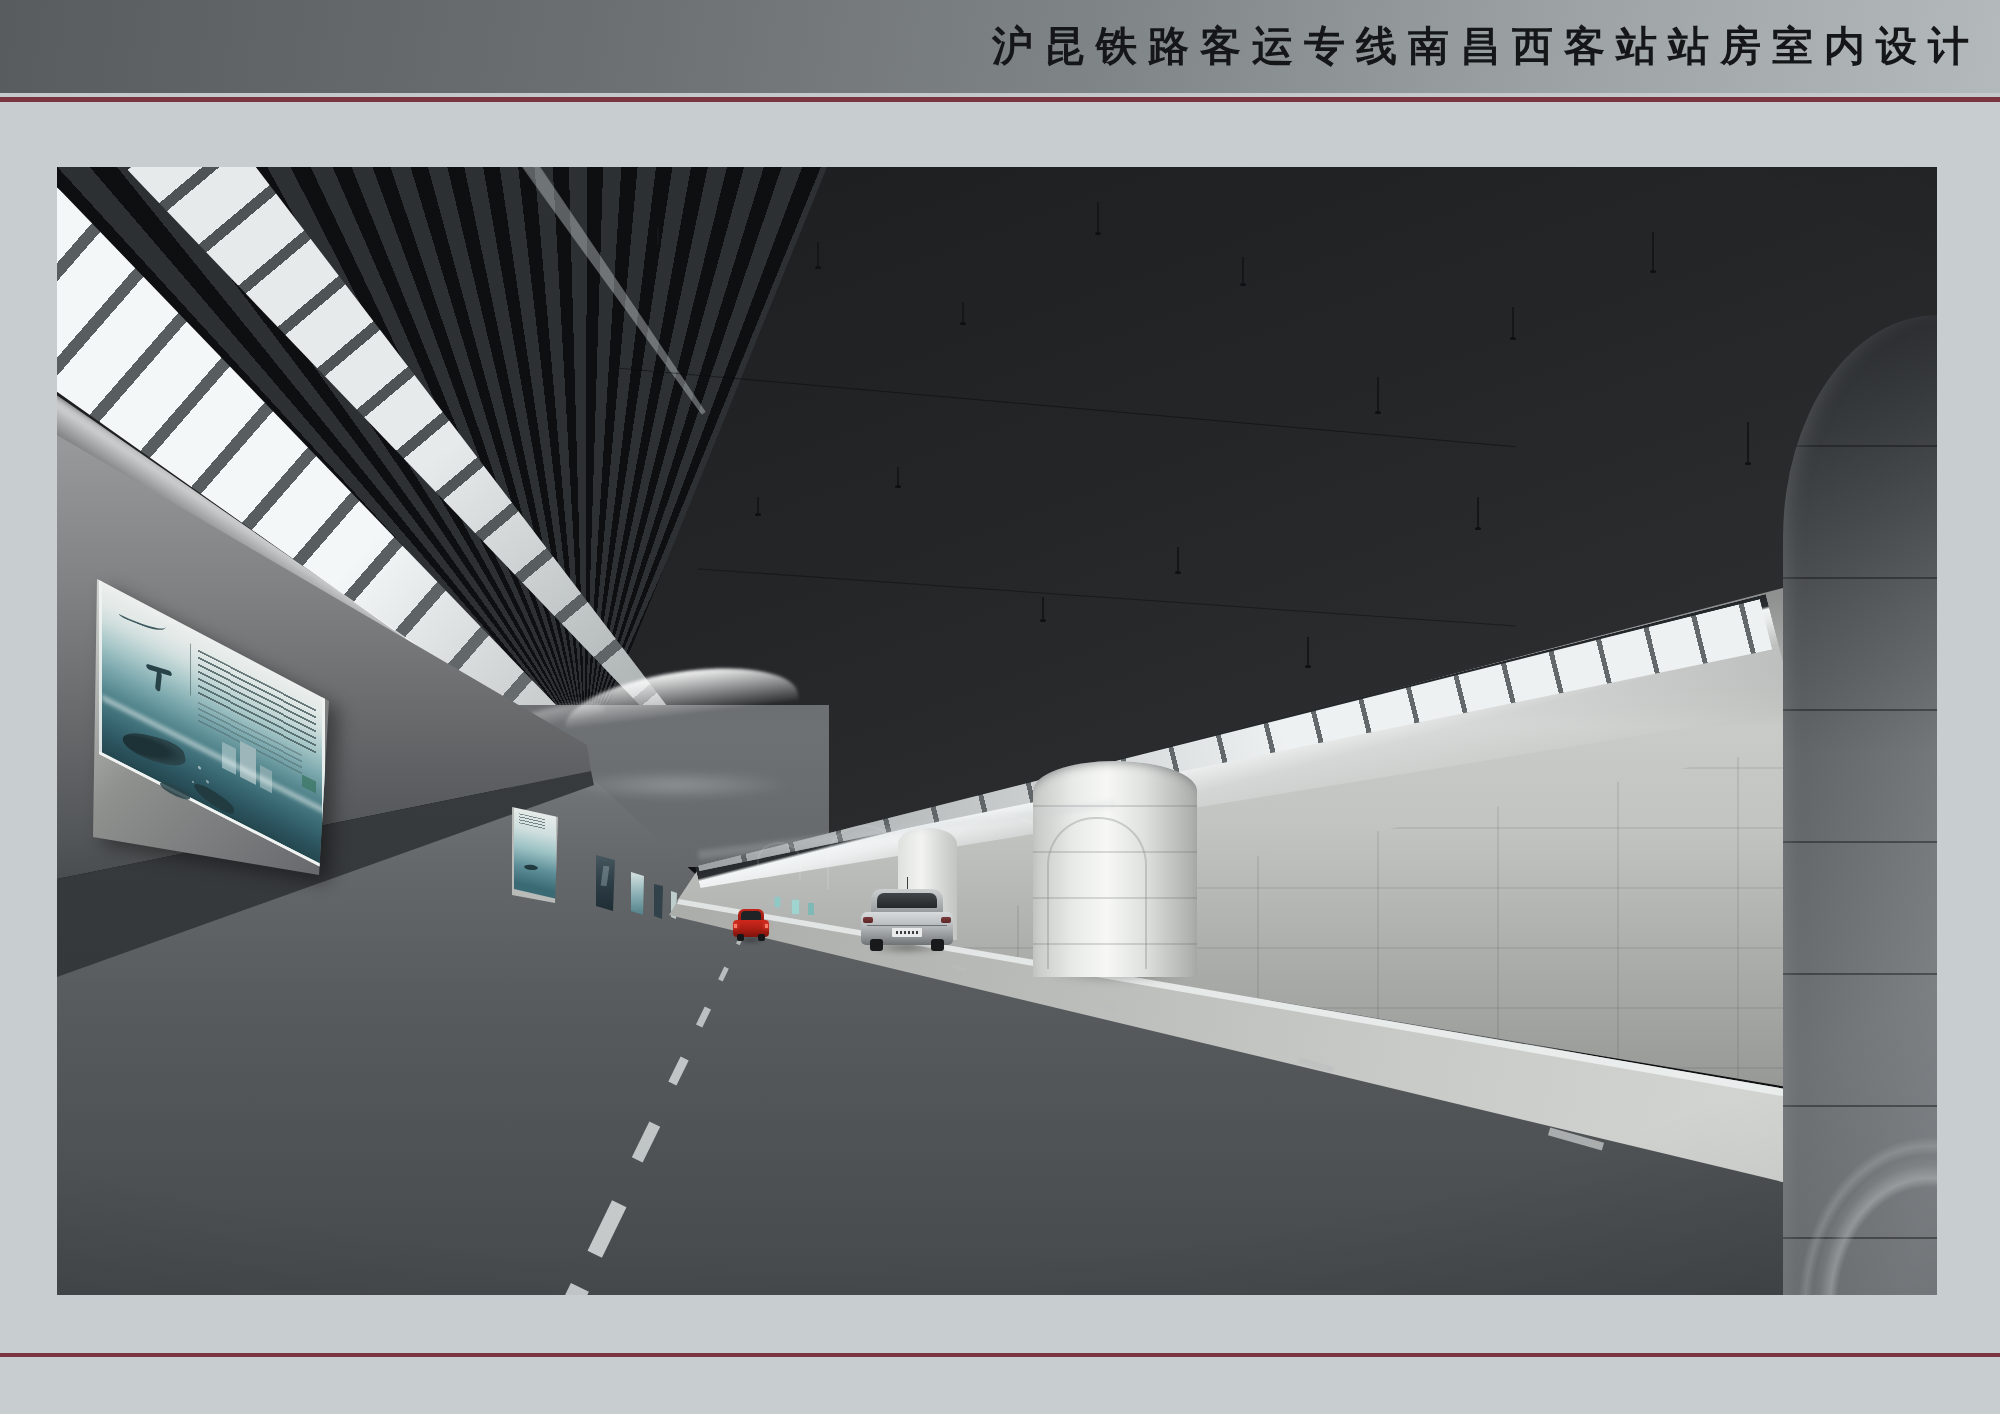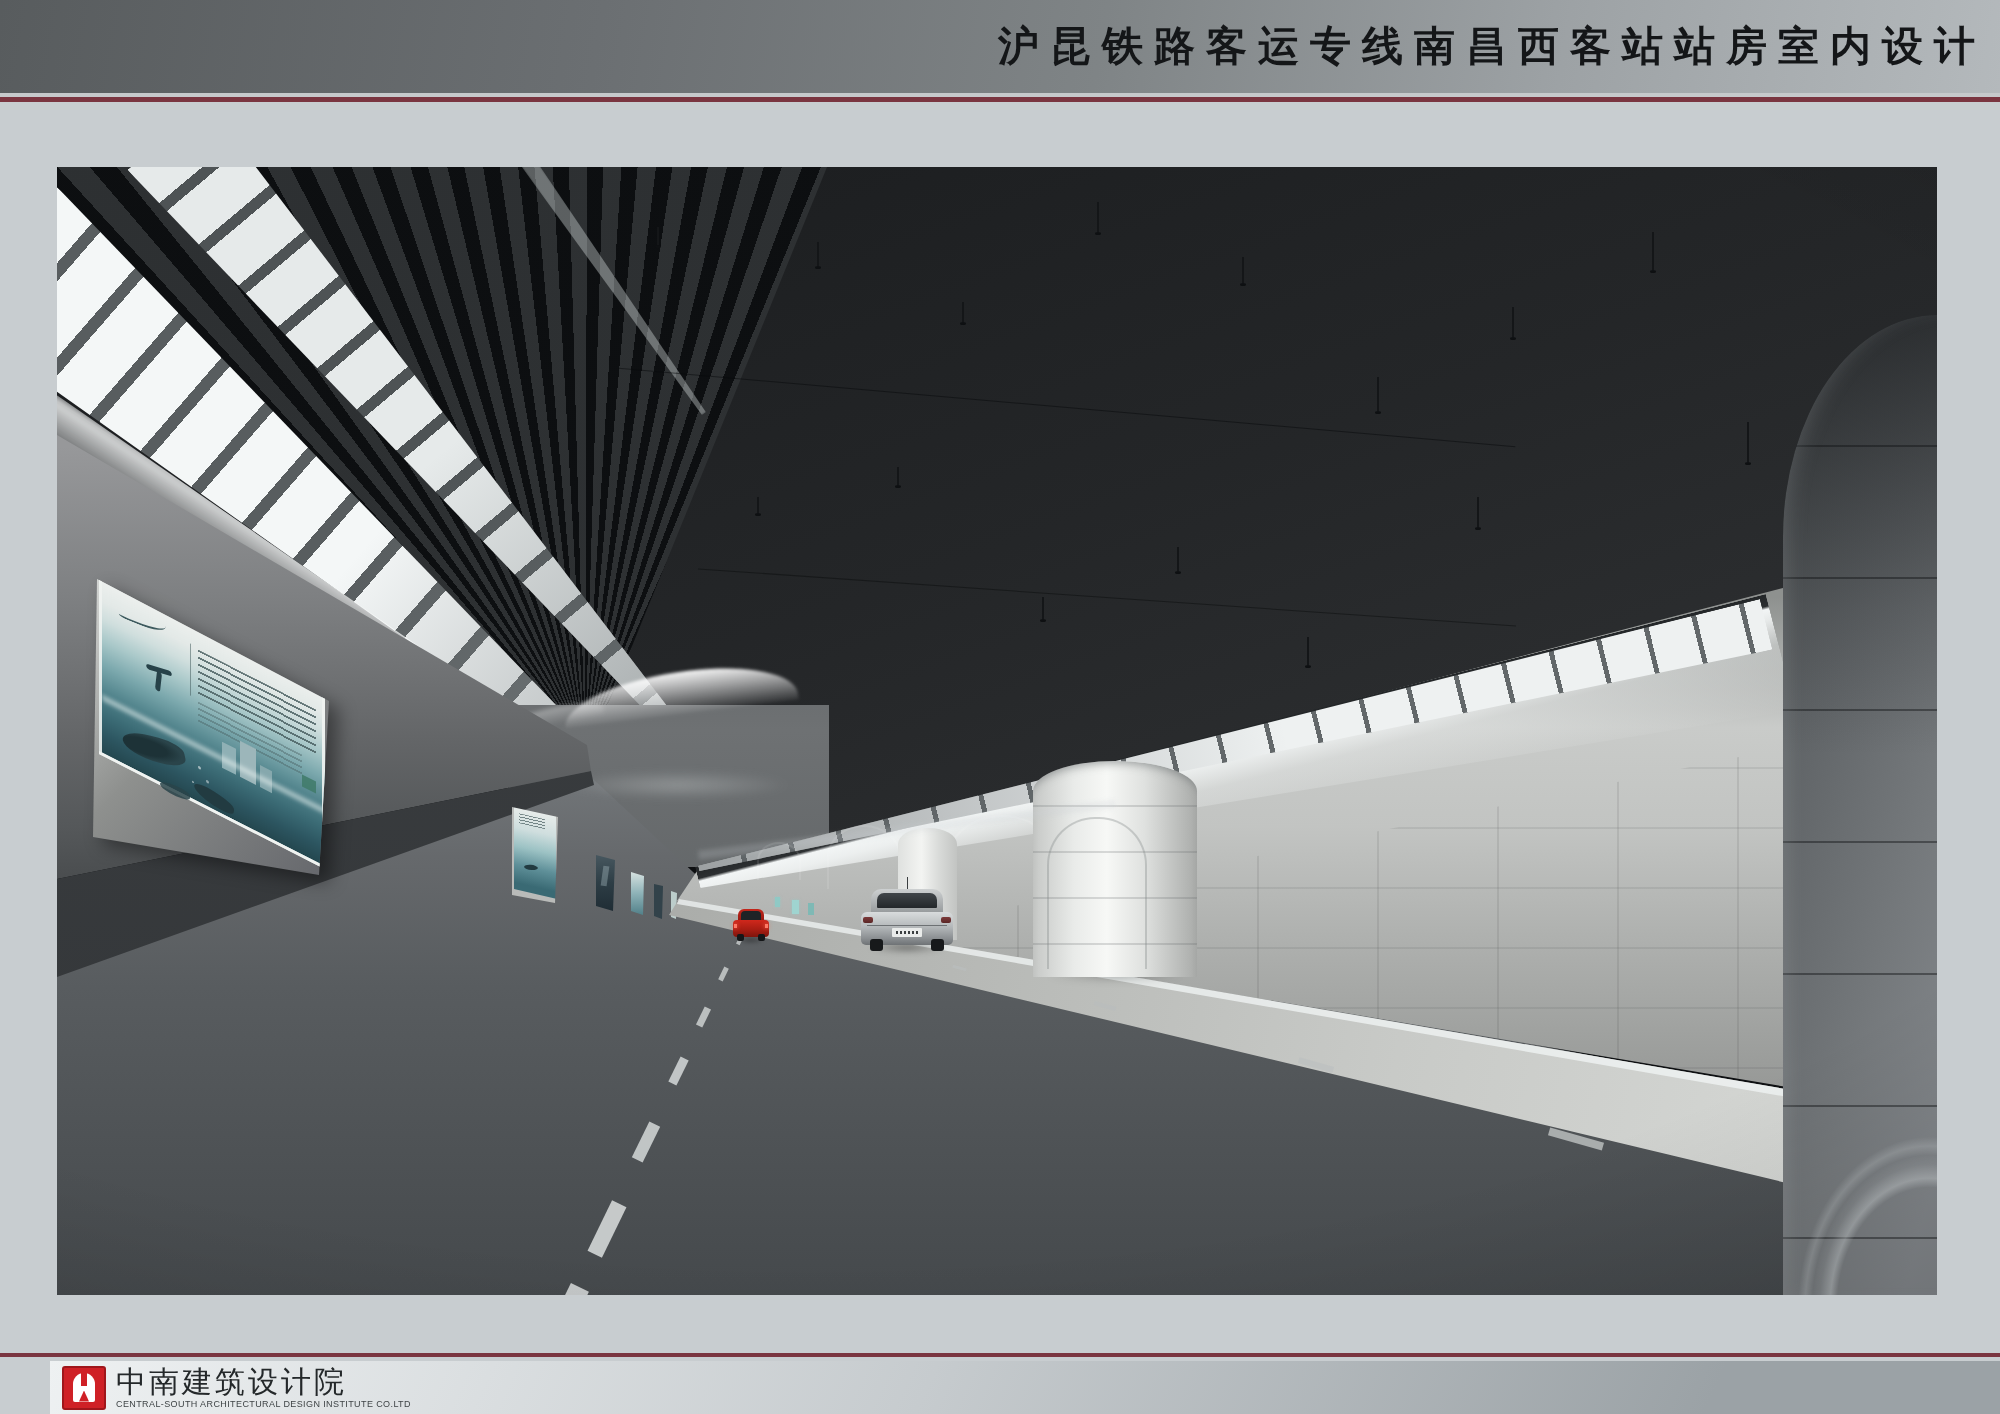--- a/index.html
+++ b/index.html
@@ -3,21 +3,21 @@
 <meta charset="utf-8">
 <style>
   html,body{margin:0;padding:0;background:#c8cdd0;}
   body{font-family:"Liberation Sans", sans-serif;}
   .page{position:relative;width:2000px;height:1414px;background:#c8cdd0;overflow:hidden;}
 
   
   .hdr{position:absolute;left:0;top:0;width:2000px;height:93px;
     background:linear-gradient(100deg,#585c5e 0%,#6b6f72 30%,#7f8486 55%,#9da2a5 78%,#b4b9bc 100%);
     display:flex;flex-direction:column;align-items:flex-end;justify-content:center;
-    padding-right:14px;box-sizing:border-box;}
+    padding-right:20px;box-sizing:border-box;}
   .hdr .t1{font-size:41px;font-weight:bold;color:#141618;letter-spacing:11px;line-height:1.02;white-space:nowrap;}
   .hdr .t2{font-size:26px;font-weight:bold;color:#3e4346;letter-spacing:1px;line-height:1.0;margin-top:3px;white-space:nowrap;}
   .rule-light{position:absolute;left:0;top:93px;width:2000px;height:4px;background:#c6c9cb;}
   .rule-maroon-top{position:absolute;left:0;top:97px;width:2000px;height:5px;background:#7a3540;}
 
   
   .render{position:absolute;left:57px;top:167px;width:1880px;height:1128px;background:#0e1012;overflow:hidden;}
   .ly{position:absolute;inset:0;}
   .abs{position:absolute;}
 
@@ -282,26 +282,15 @@
     <div class="abs" style="left:640px;top:658px;width:420px;height:9px;background:rgba(200,206,208,.22);transform:rotate(-7deg);filter:blur(2px);"></div>
 
     <div class="ly" style="
       background:radial-gradient(130% 100% at 40% 42%,rgba(0,0,0,0) 55%,rgba(0,0,0,.30) 100%);"></div>
   </div>
 
   <div class="rule-maroon-bot"></div>
   <div class="ftr">
     <div class="gap1"></div>
     <div class="gap2"></div>
-    <div class="p-logo">
-      <div class="logomark">
-        <div class="arch"></div>
-        <div class="slot"></div>
-        <div class="notch"></div>
-      </div>
-      <div class="inst">
-        <div class="cn">中南建筑设计院</div>
-        <div class="en">CENTRAL-SOUTH ARCHITECTURAL DESIGN INSTITUTE CO.LTD</div>
-      </div>
-    </div>
   </div>
 
 </div>
 
 </body></html>

